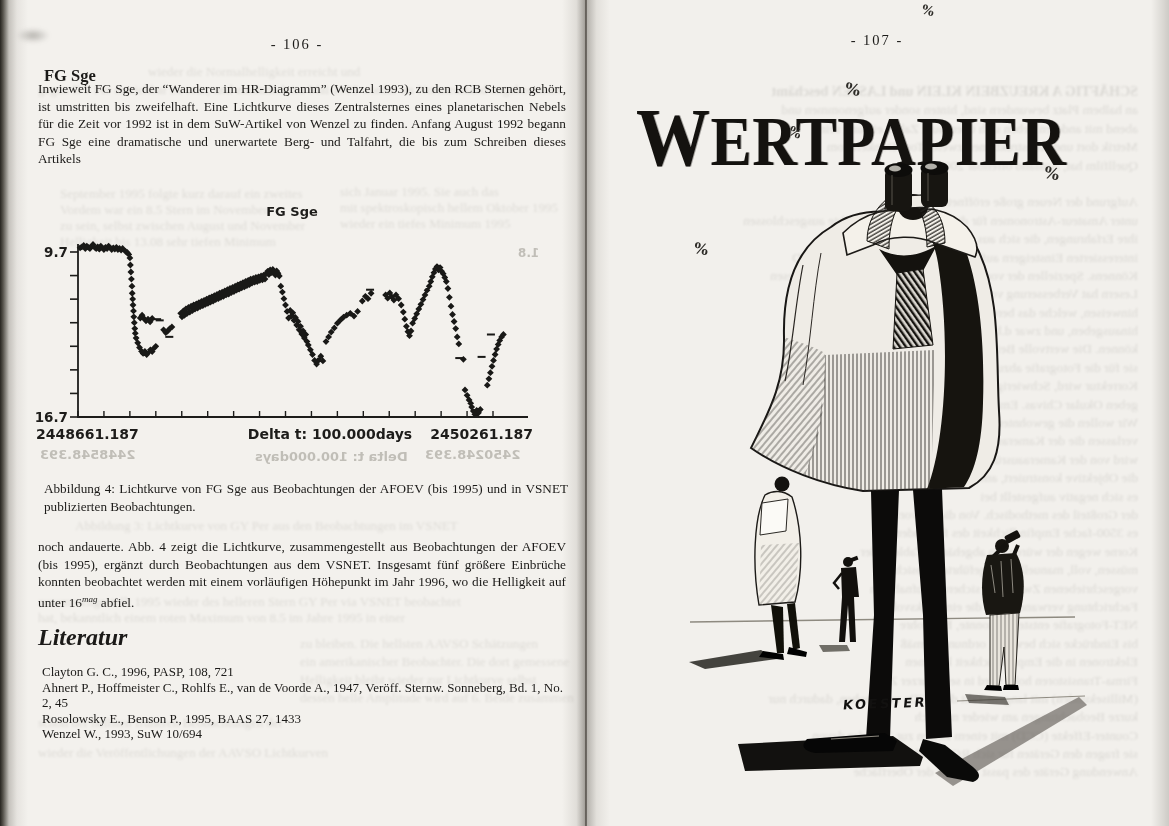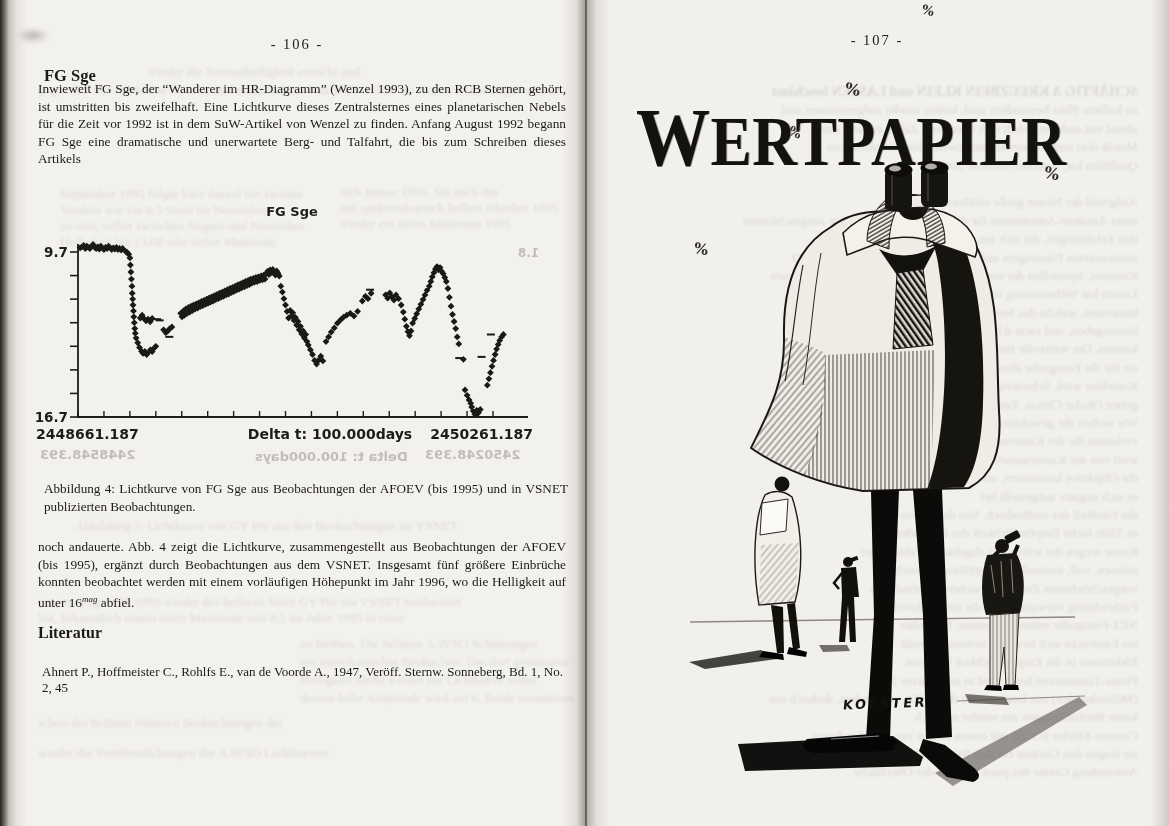--- a/index.html
+++ b/index.html
@@ -17,21 +17,21 @@
   .edgeR{right:0;top:0;width:18px;height:826px;pointer-events:none;
     background:linear-gradient(270deg,rgba(130,127,120,.32),rgba(0,0,0,0));}
   .smudge{left:16px;top:28px;width:34px;height:15px;border-radius:50%;
     background:radial-gradient(ellipse,rgba(85,82,76,.4),rgba(0,0,0,0) 70%);filter:blur(2px);}
   
   .pnum{font-size:14.5px;letter-spacing:2px;text-align:center;width:140px;}
   
   .h-section{font-size:16.5px;font-weight:bold;}
   .bodytext{font-size:13.3px;line-height:17.6px;text-align:justify;width:528px;}
   .caption{font-size:13.2px;line-height:18px;width:524px;text-align:justify;}
-  .h-lit{font-size:16px;font-weight:bold;}
+  .h-lit{font-size:24px;font-weight:bold;font-style:italic;}
   .ref-line{font-size:13px;line-height:15.6px;}
   sup.magsup{font-style:italic;font-size:9px;}
   
   .ghostL{position:absolute;color:#767269;opacity:.17;filter:blur(1.1px);font-size:13px;white-space:nowrap;}
   .ghostR-box{position:absolute;left:628px;top:84px;width:510px;height:712px;overflow:hidden;
     transform:scaleX(-1);opacity:.15;filter:blur(1.2px);color:#56544d;}
   .ghostR-box div{height:18.4px;font-size:13.4px;white-space:nowrap;overflow:hidden;}
   .ghostR-box div:first-child{font-weight:bold;font-size:14px;}
   .ghost-ax{position:absolute;color:#8f8c83;opacity:.5;filter:blur(.7px);
     font-family:"DejaVu Sans",sans-serif;font-weight:bold;font-size:13px;transform:scaleX(-1);white-space:nowrap;}
@@ -171,21 +171,24 @@
   <span class="ghost-ax" style="left:425px;top:447px;">2450248.393</span>
   <span class="ghost-ax" style="left:518px;top:246px;font-size:12px;">1.8</span>
 
   <p class="abs caption" style="left:44px;top:480px;margin:0;">Abbildung 4: Lichtkurve von FG Sge aus Beobachtungen der AFOEV (bis 1995) und in VSNET publizierten Beobachtungen.</p>
 
   <p class="abs bodytext" style="left:38px;top:538px;margin:0;"><span>noch andauerte. Abb. 4 zeigt die Lichtkurve, zusammengestellt aus Beobachtungen der AFOEV (bis 1995), ergänzt durch Beobachtungen aus dem VSNET. Insgesamt fünf größere Einbrüche konnten beobachtet werden mit einem vorläufigen Höhepunkt im Jahr 1996, wo die Helligkeit auf unter </span><span>16</span><sup class="magsup">mag</sup><span> abfiel.</span></p>
 
   <div class="abs h-lit" style="left:38px;top:624px;">Literatur</div>
 
   <div class="abs" style="left:42px;top:664px;width:528px;" id="refs">
+      <div class="ref-line">Clayton G. C., 1996, PASP, 108, 721</div>
       <div class="ref-line">Ahnert P., Hoffmeister C., Rohlfs E., van de Voorde A., 1947, Veröff. Sternw. Sonneberg, Bd. 1, No. 2, 45</div>
+      <div class="ref-line">Rosolowsky E., Benson P., 1995, BAAS 27, 1433</div>
+      <div class="ref-line">Wenzel W., 1993, SuW 10/694</div>
     </div>
 
   <div class="abs pnum" style="left:807px;top:32px;">- 107 -</div>
 
   <div class="wert"><span class="w">W</span><span class="rest">ERTPAPIER</span></div>
 
   <div id="pct-layer">
       <span class="pct" style="left: 922px; top: 4px; font-size: 13px; transform: rotate(14deg);">%</span>
       <span class="pct" style="left: 845px; top: 82px; font-size: 16px; transform: rotate(10deg);">%</span>
       <span class="pct" style="left: 789px; top: 126px; font-size: 13px; transform: rotate(24deg);">%</span>

